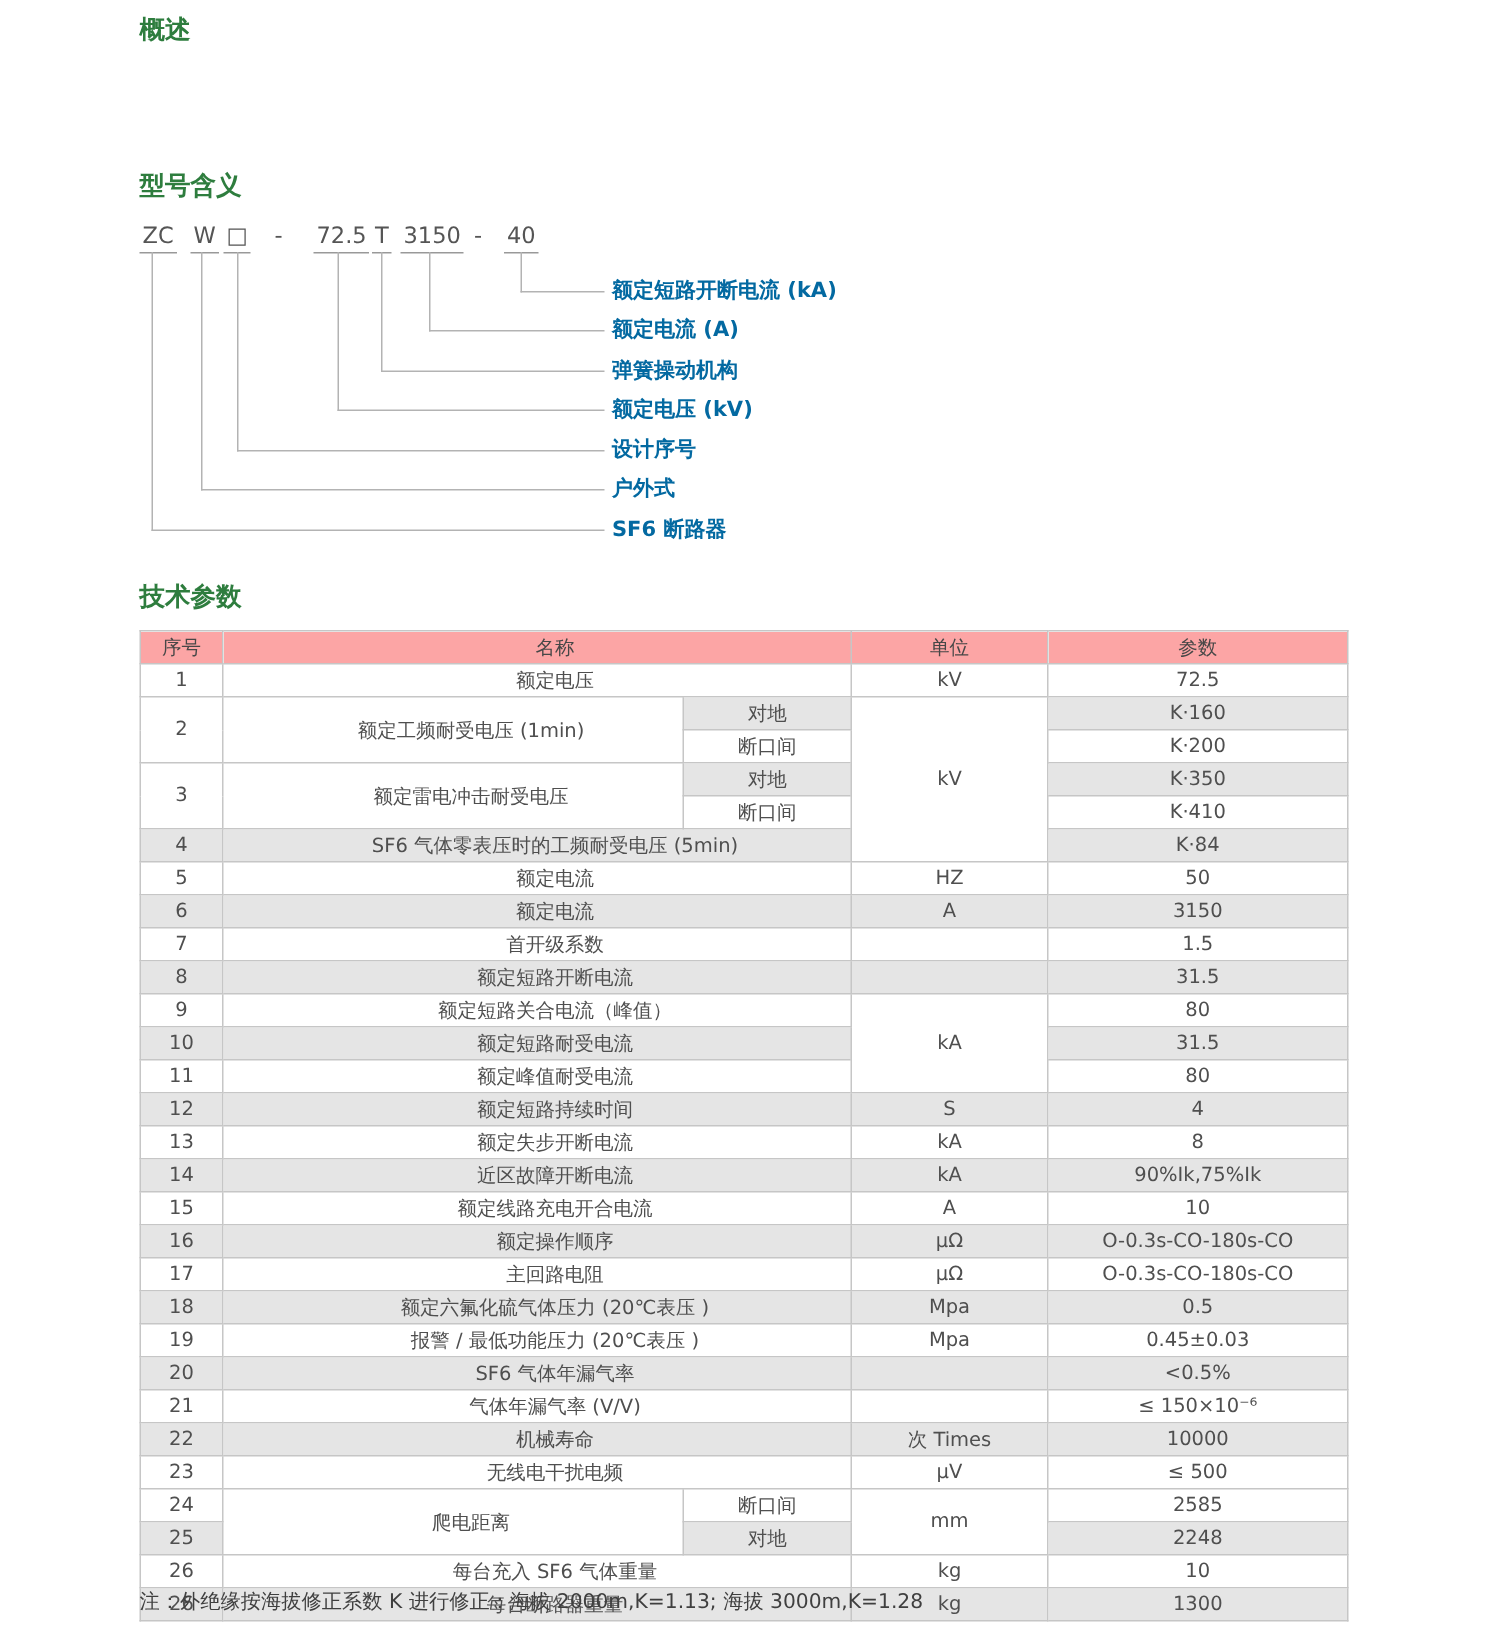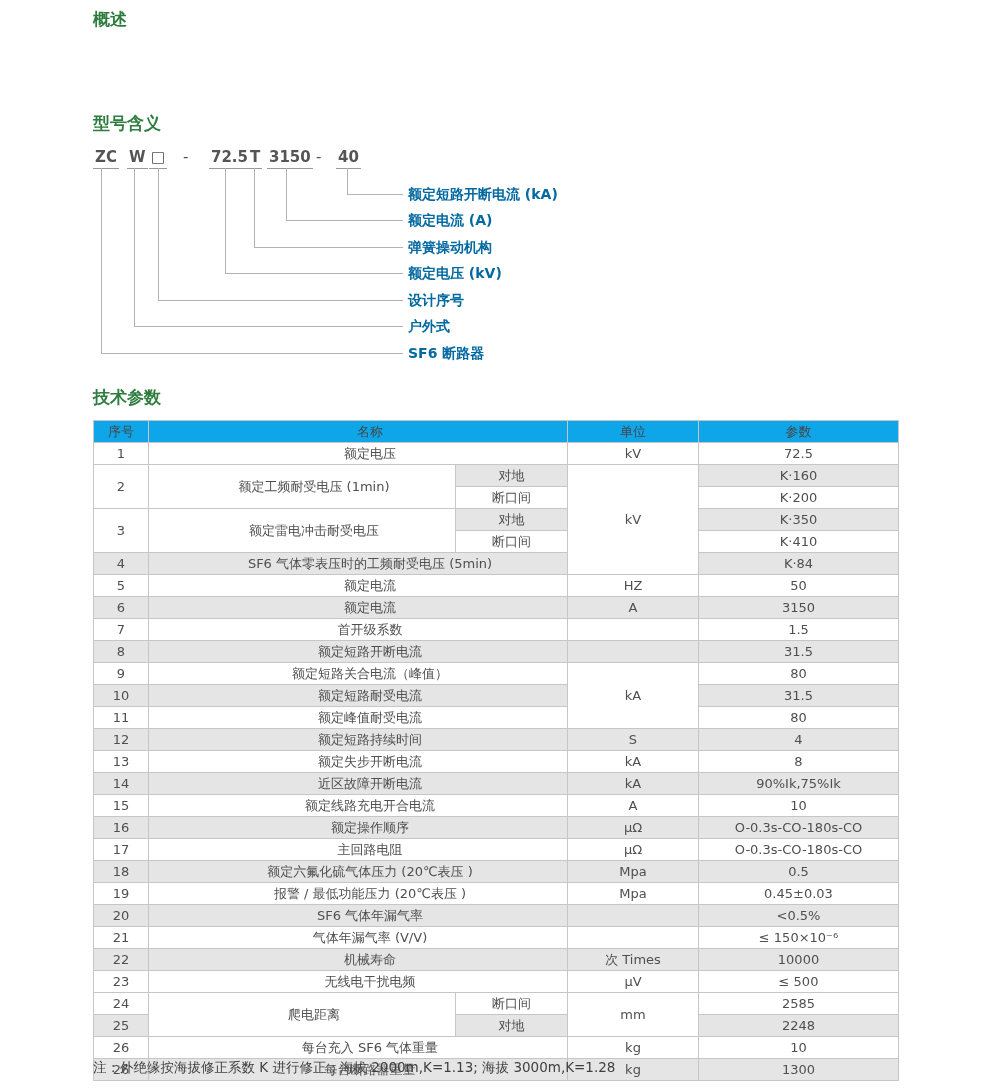--- a/index.html
+++ b/index.html
@@ -7,29 +7,29 @@
         font-family:"DejaVu Sans","Liberation Sans",sans-serif;color:#404040;}
   .sec-heading{position:absolute;left:93px;margin:0;font-size:17px;font-weight:bold;color:#2e7d3e;}
   #overview-heading{top:8px;}
   #model-heading{top:112px;}
   #tech-heading{top:386px;}
   #overview-text{position:absolute;left:93px;top:44px;width:810px;margin:0;
                  font-size:14.5px;line-height:27px;color:#3c3c3c;text-indent:2em;text-align:justify;}
   
   #model-diagram{position:absolute;left:0;top:148px;width:993px;height:230px;}
   .seg{position:absolute;top:0;height:20px;font-size:15px;color:#555;padding:0 2px;}
-  .seg.u{border-bottom:1px solid #999;font-weight:bold;}
+  .seg.u{border-bottom:1px solid #999;}
   .conn{position:absolute;border-left:1px solid #b3b3b3;border-bottom:1px solid #b3b3b3;}
   .mlabel{position:absolute;left:408px;height:20px;line-height:20px;font-size:14px;color:#0369a1;white-space:nowrap;font-weight:bold;}
   
   #tech-table{position:absolute;left:93px;top:420px;border-collapse:collapse;table-layout:fixed;
               width:805px;font-size:13px;color:#4f4f4f;}
   #tech-table th,#tech-table td{border:1px solid #c6c6c6;height:21px;padding:0;
               text-align:center;font-weight:normal;overflow:hidden;white-space:nowrap;background:#fff;}
-  #tech-table th{background:#0ea5e9;color:#474747;}
+  #tech-table th{background:#fca5a5;color:#474747;}
   #tech-table th.lft,#tech-table td.lft{text-align:center;padding-left:24px;}
   #tech-table tr.g td{background:#e5e5e5;}
   #tech-table td.sp{background:#fff !important;}
   #page-note{position:absolute;left:93px;top:1059px;margin:0;font-size:13.5px;color:#3f3f3f;}
 </style>
 </head>
 <body>
 
 <div class="page">
 

